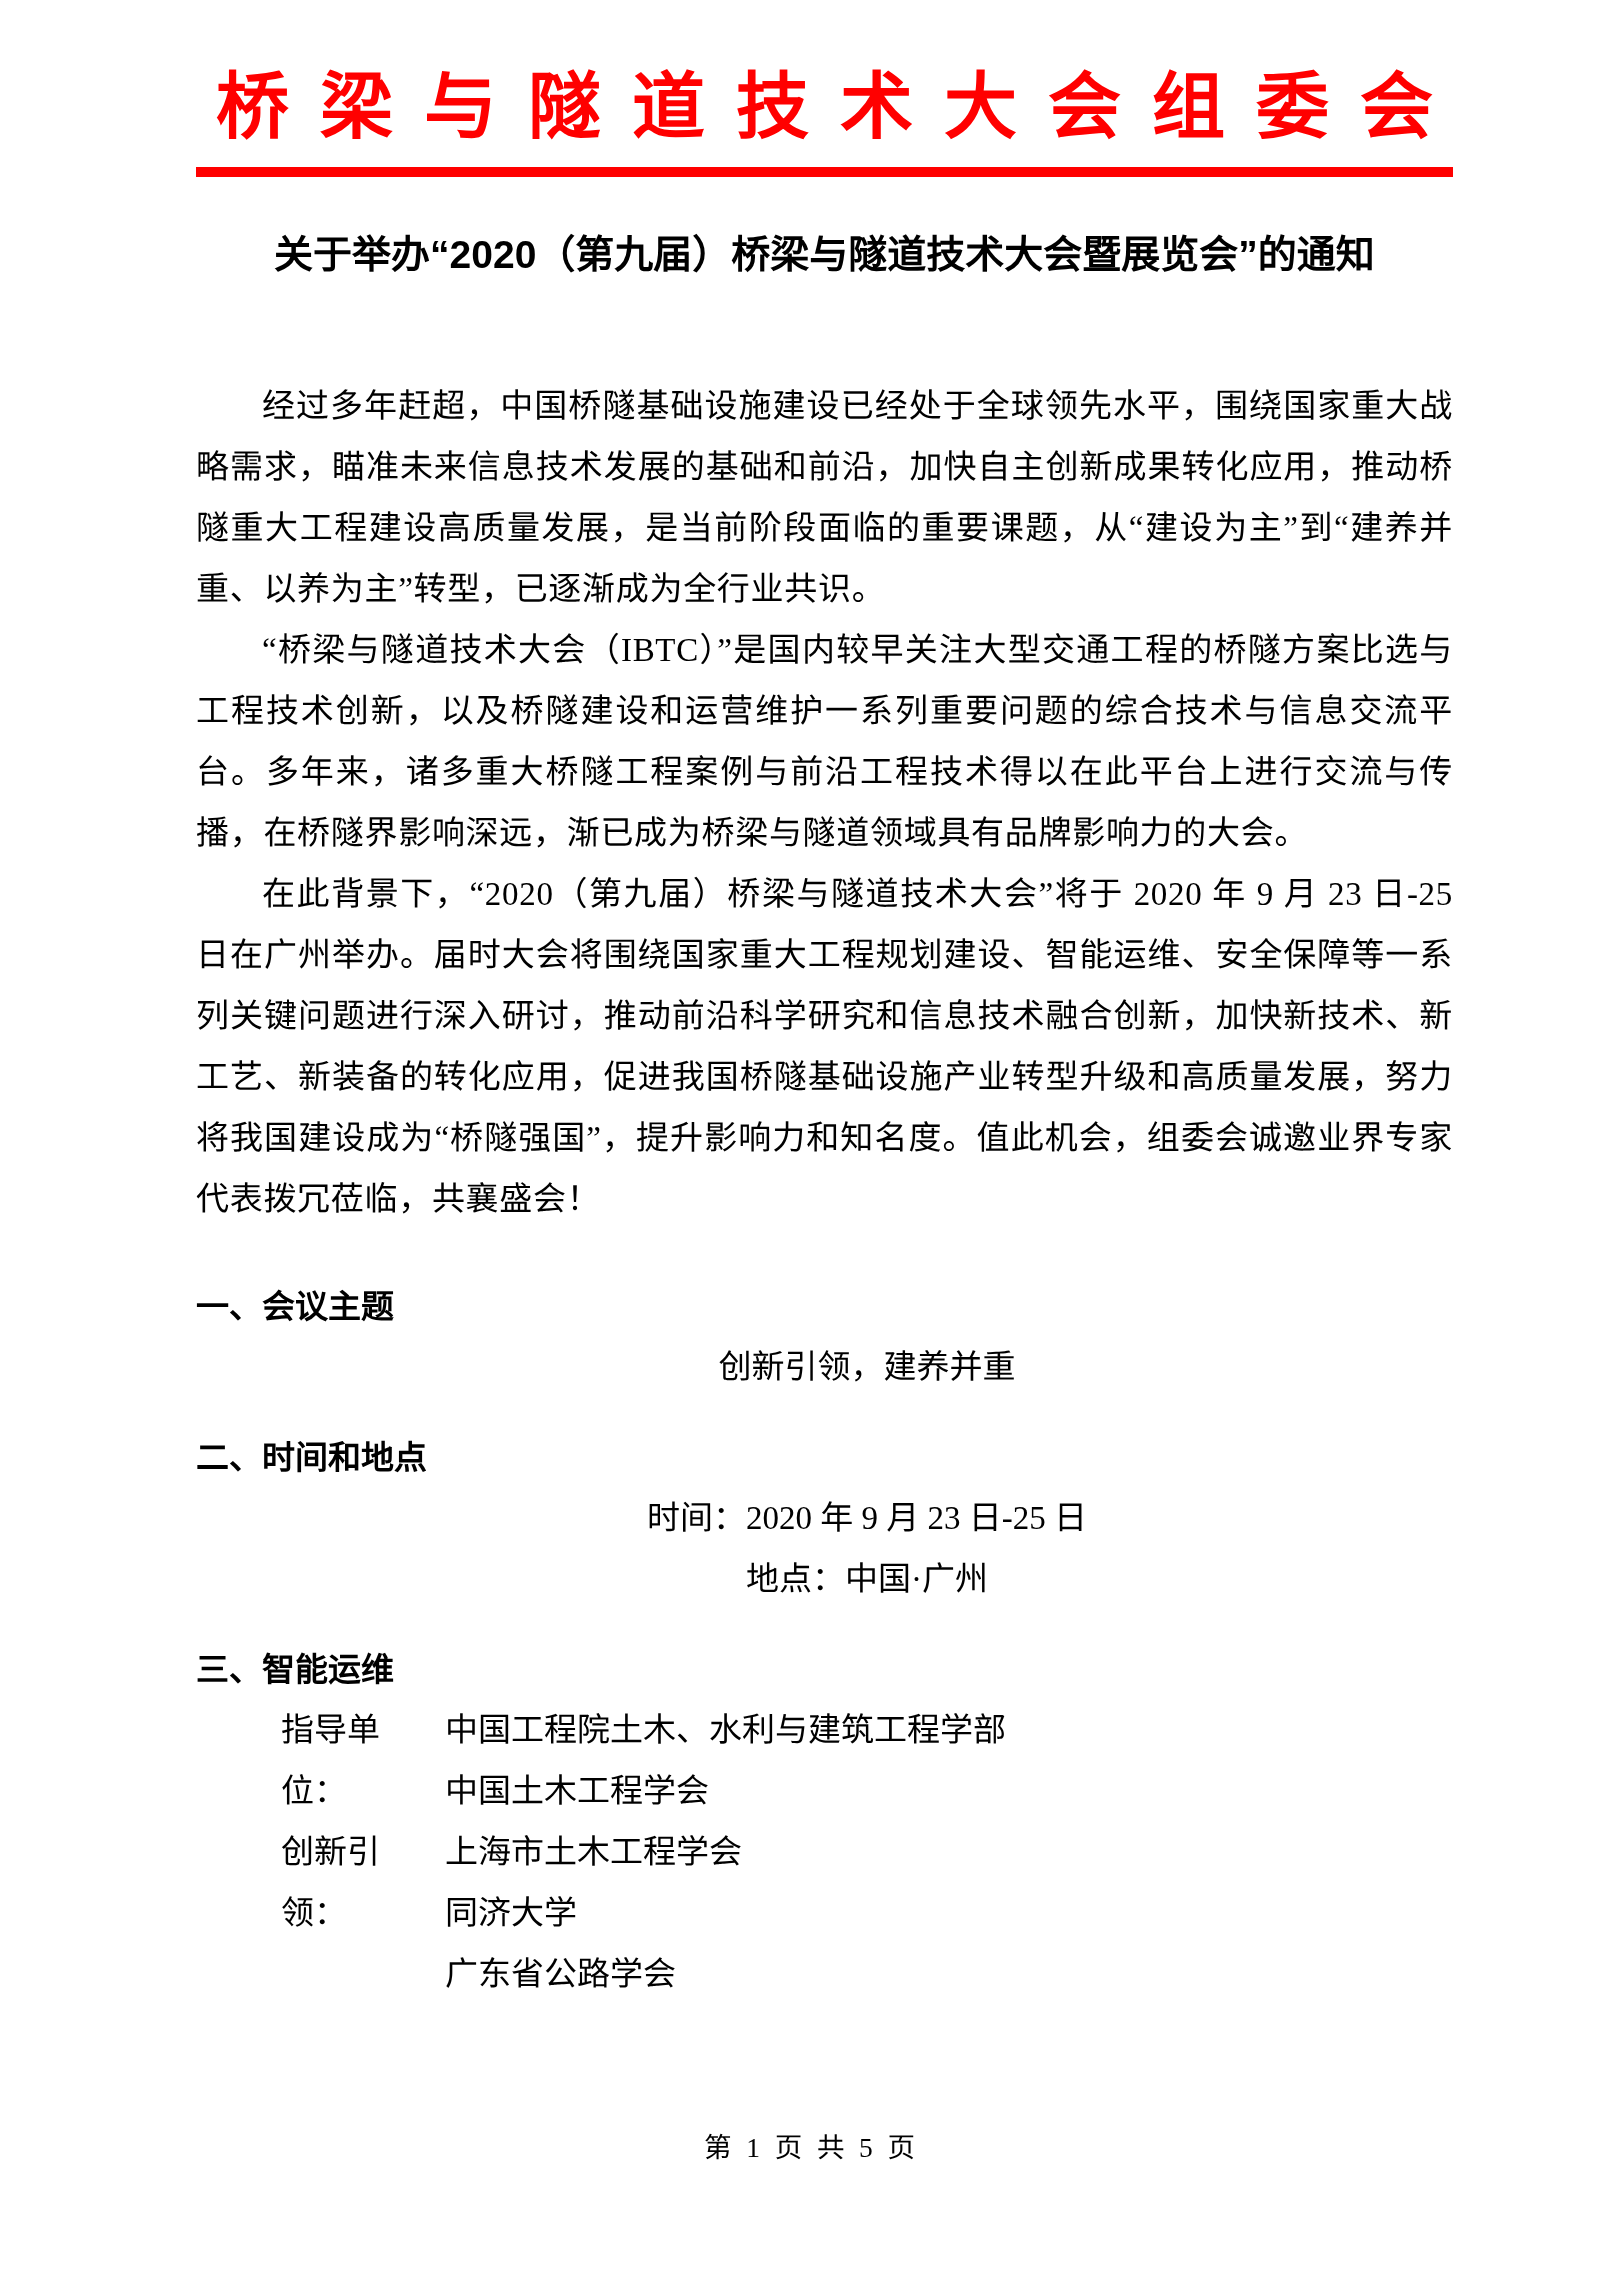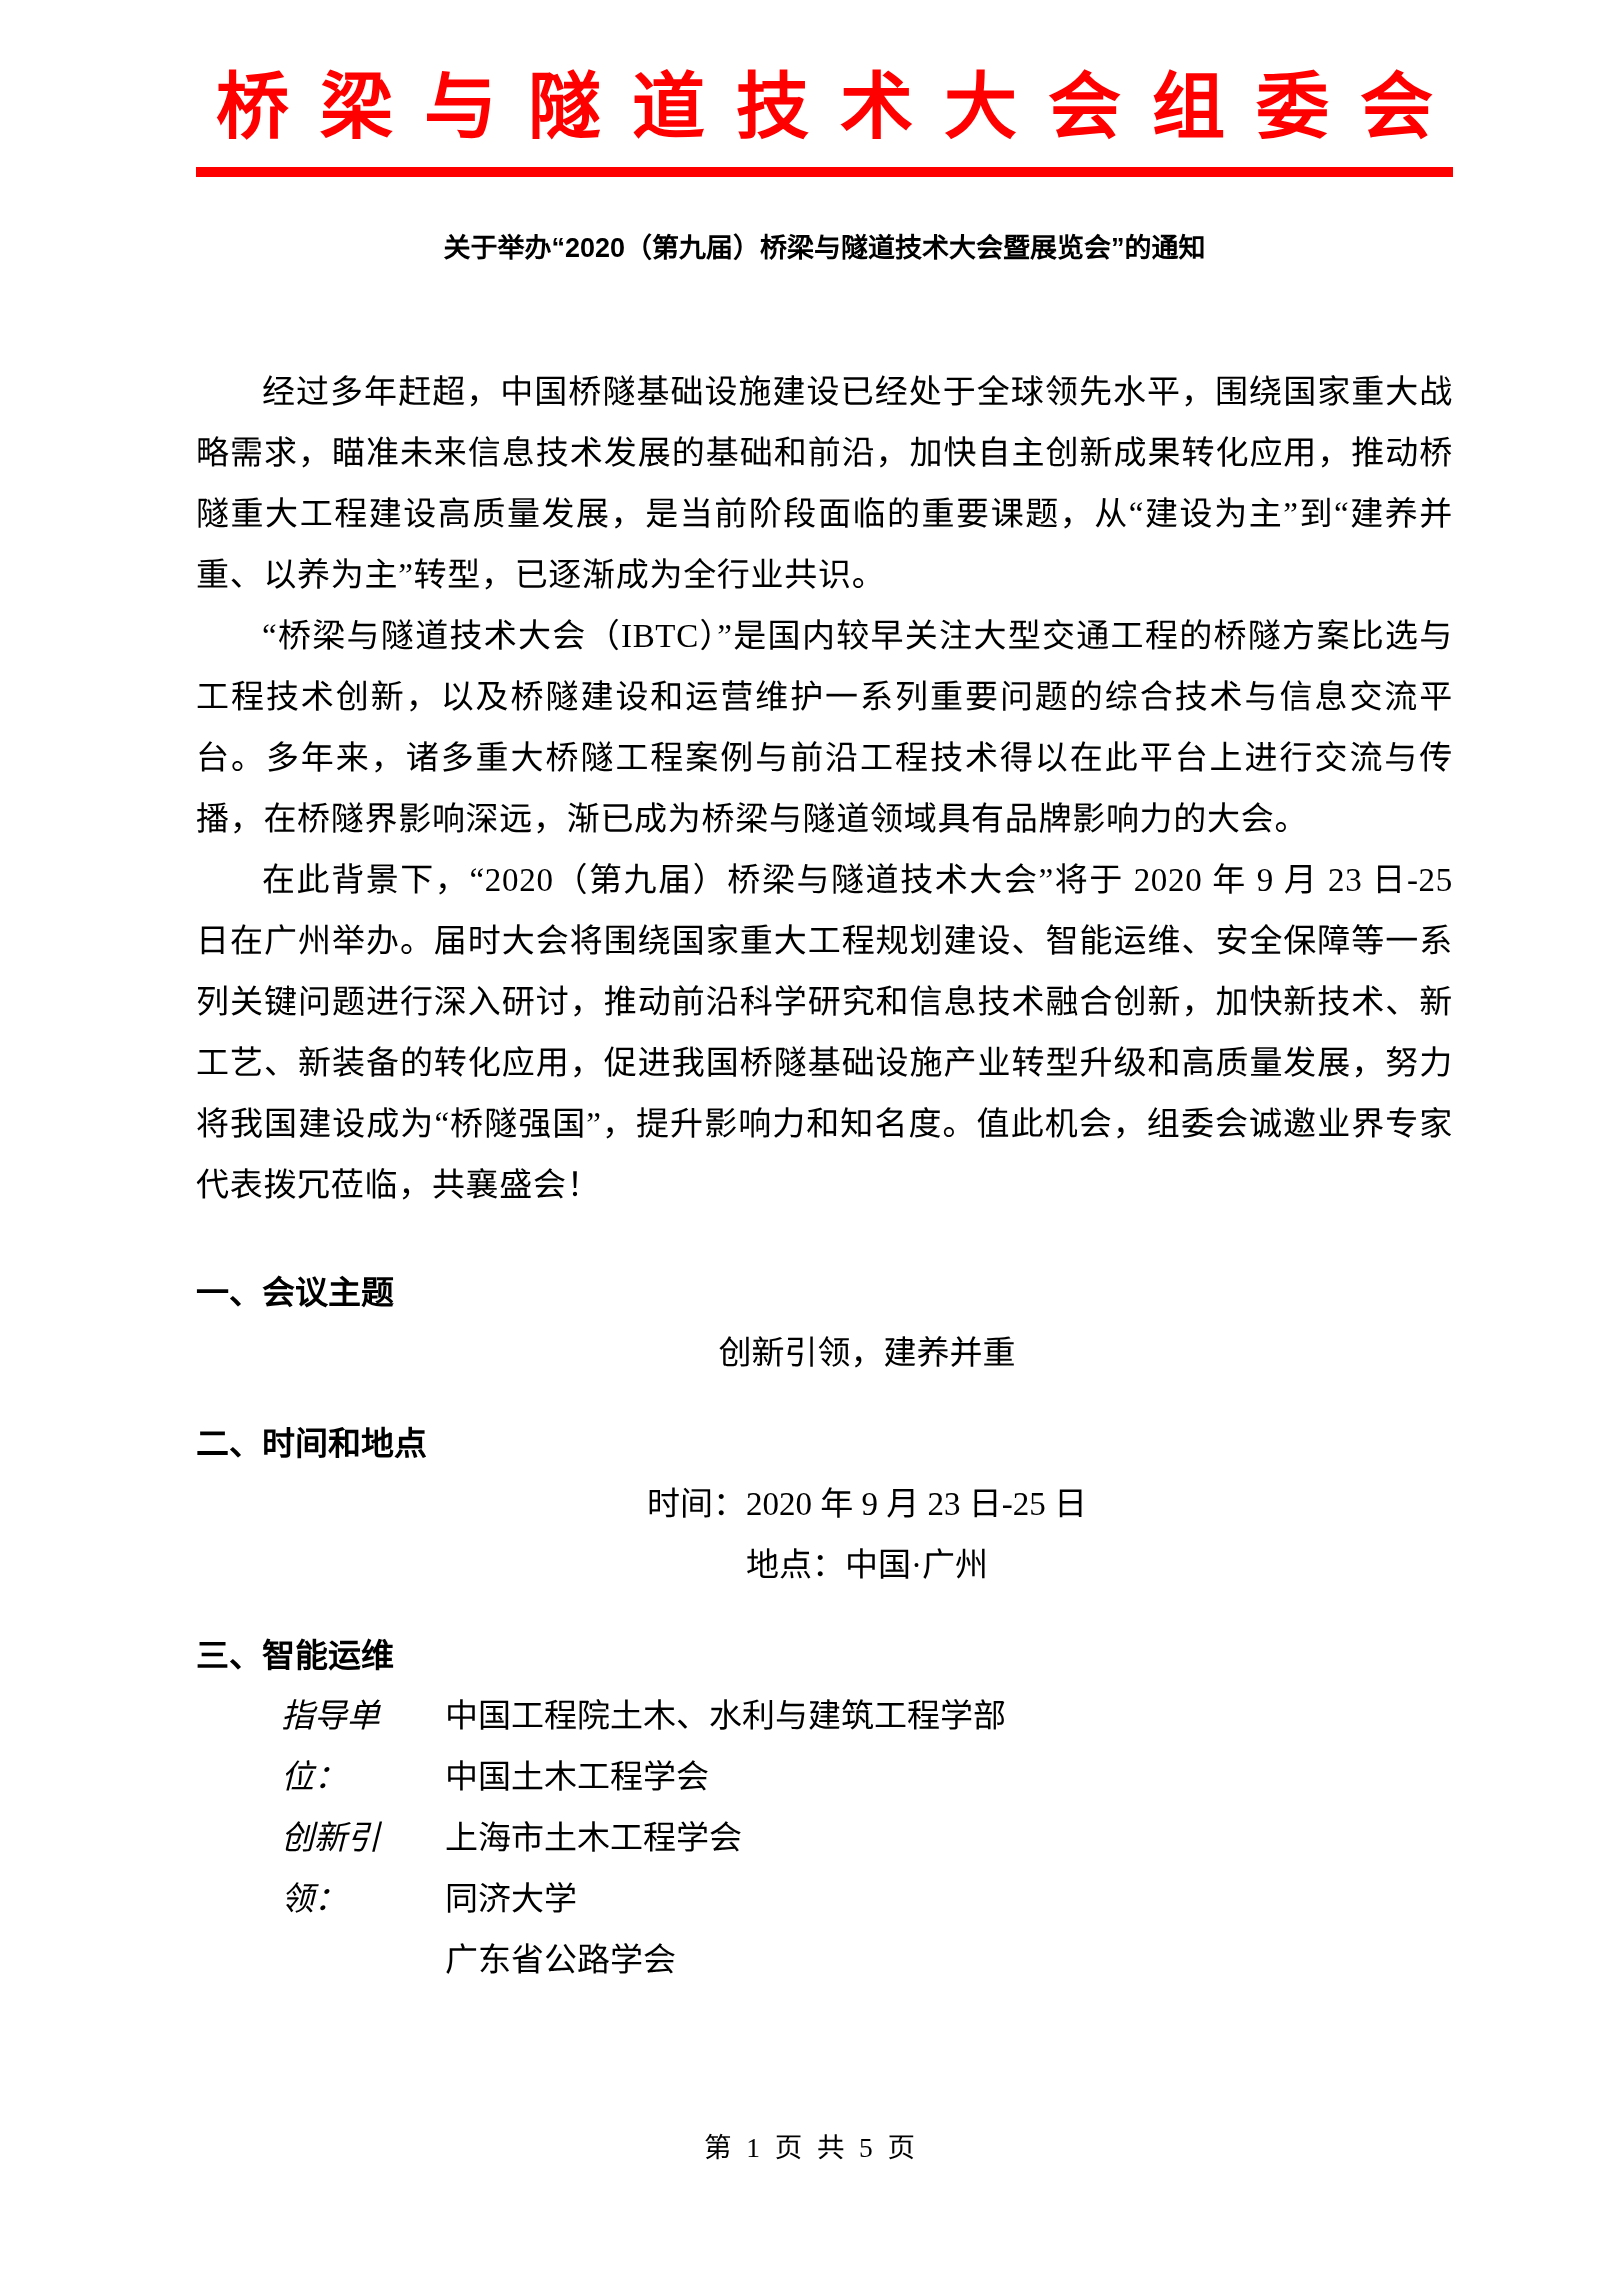--- a/index.html
+++ b/index.html
@@ -37,21 +37,21 @@
     height: 10.5px;
     background: #ff0000;
     margin-top: 17px;
   }
 
   
   .notice-title {
     margin: 55px 0 0 0;
     font-family: "Liberation Sans", "DejaVu Sans", sans-serif;
     font-weight: bold;
-    font-size: 27px;
+    font-size: 39px;
     line-height: 1.2;
     text-align: center;
     color: #000000;
   }
 
   
   .body-text { margin-top: 97px; }
   .para {
     margin: 0;
     font-size: 33px;
@@ -81,21 +81,20 @@
   .org-row {
     display: flex;
     align-items: flex-start;
     padding-left: 85px;
     font-size: 33px;
     line-height: 61px;
   }
   .org-label {
     flex: none;
     width: 164px;
-    font-style: italic;
   }
   .org-values { flex: 1; }
   .org-value { margin: 0; }
 
   
   .page-footer {
     position: absolute;
     left: 0;
     right: 0;
     top: 2131px;

